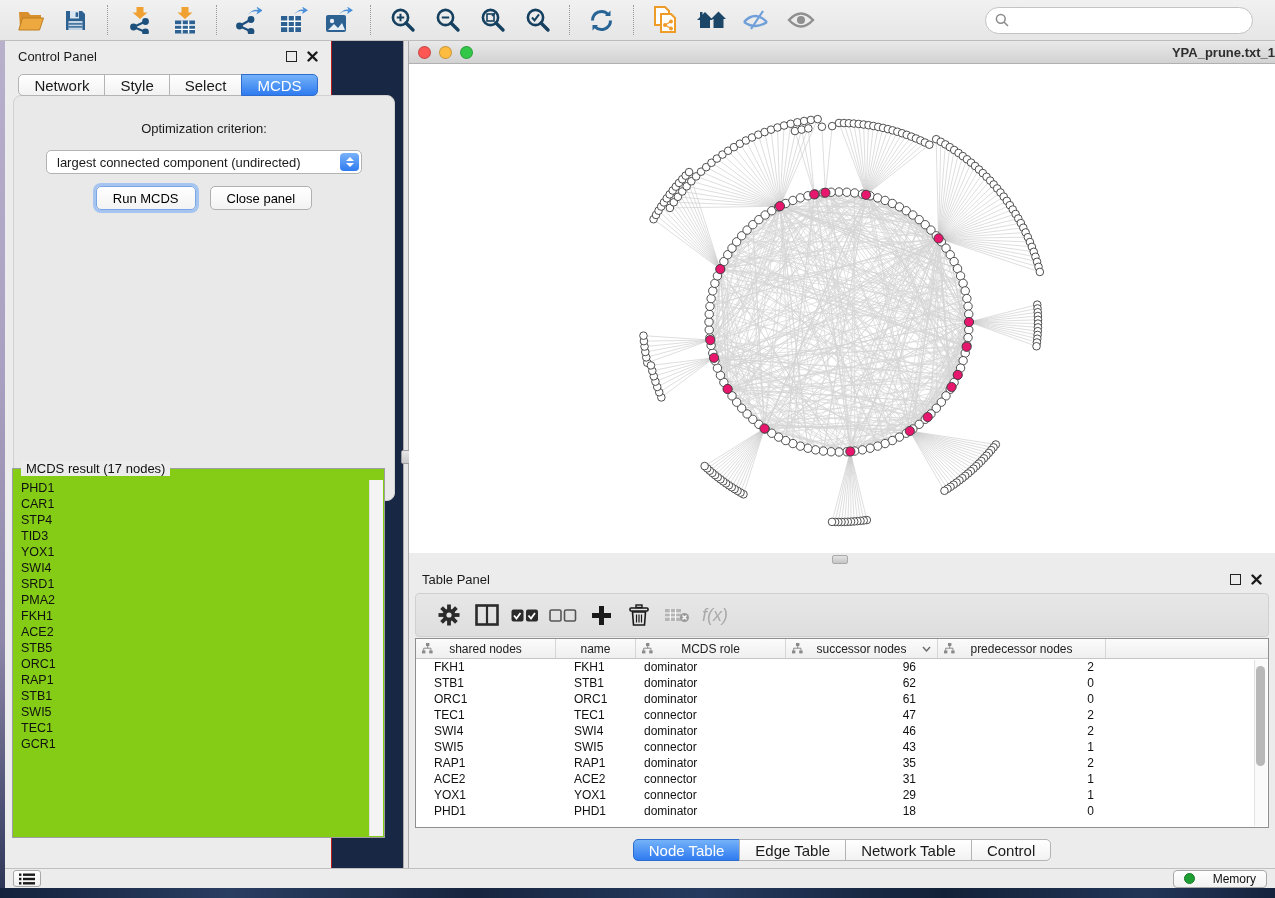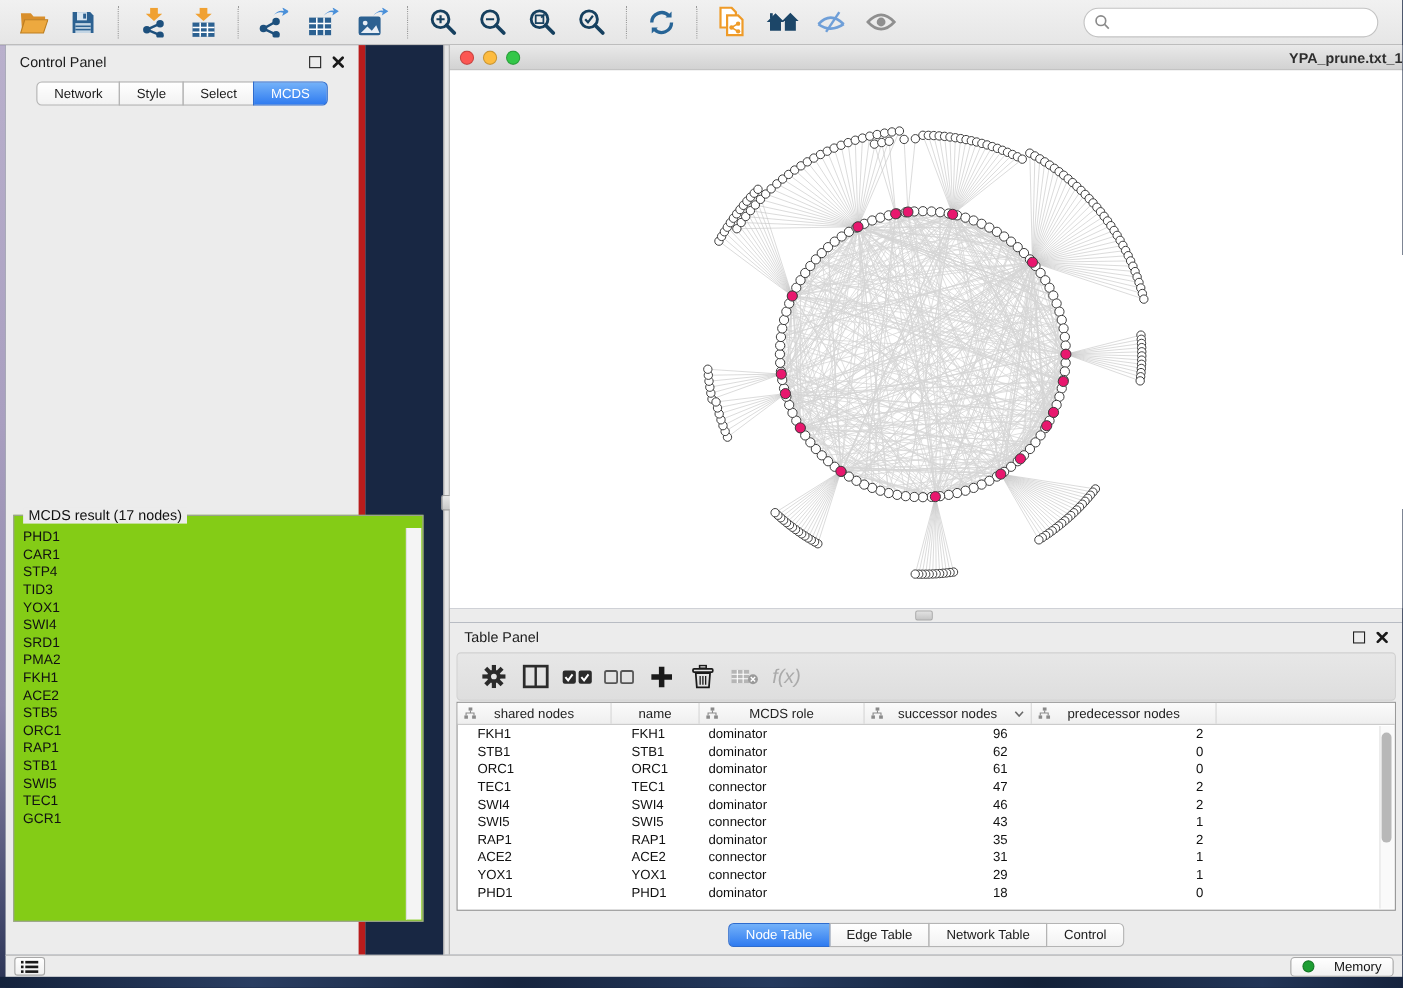--- a/index.html
+++ b/index.html
@@ -8,28 +8,28 @@
 
 .desktop-left{position:absolute;left:0;top:41px;width:5px;height:857px;background:linear-gradient(#b9b0cc,#a99fc0 40%,#8d86a8 70%,#454a6e 92%,#2a3354)}
 .desktop-bottom{position:absolute;left:0;top:888px;width:1275px;height:10px;background:linear-gradient(90deg,#14223c,#2a3e62 18%,#17253f 37%,#253a5e 55%,#132138 74%,#223557 90%,#16233d)}
 
 .toolbar{position:absolute;left:0;top:0;width:1275px;height:41px;background:linear-gradient(#f1f1f1,#e6e6e6);border-bottom:1px solid #bdbdbd;display:flex;align-items:center;padding:0 10px;gap:4px}
 .tbtn{width:41px;height:34px;display:flex;align-items:center;justify-content:center;background:transparent;border:0;cursor:pointer}
 .tsep{width:0;height:30px;border-left:1px dotted #9a9a9a;margin:0 7px}
 .search{margin-left:auto;margin-right:12px;width:268px;height:27px;border:1px solid #c3c3c3;border-radius:14px;background:#fff;display:flex;align-items:center;padding:0 9px;gap:6px}
 .search input{border:0;outline:none;flex:1;font-size:13px;font-family:"Liberation Sans",sans-serif;background:transparent}
 
-.control-panel{position:absolute;left:5px;top:41px;width:327px;height:827px;background:#ececec;border-right:6px solid #b91c1c}
+.control-panel{position:absolute;left:5px;top:41px;width:327px;height:827px;background:#ececec;border-right:1px solid #b91c1c}
 .cp-header{height:30px;display:flex;align-items:center;padding:0 13px}
 .panel-title{font-size:13px;color:#1a1a1a}
 .win-ctl{margin-left:auto;display:flex;gap:10px;align-items:center}
 .float-btn{width:11px;height:11px;border:1.6px solid #222;background:transparent;cursor:pointer}
 .close-btn{background:transparent;border:0;cursor:pointer;display:flex}
 .seg{display:flex}
-.seg .tab{height:22px;padding:0 15px;background:linear-gradient(#ffffff,#f2f2f2);border:1px solid #b4b4b4;margin-left:-1px;font-size:12px;display:flex;align-items:center;cursor:pointer;color:#1a1a1a}
+.seg .tab{height:22px;padding:0 15px;background:linear-gradient(#ffffff,#f2f2f2);border:1px solid #b4b4b4;margin-left:-1px;font-size:15px;display:flex;align-items:center;cursor:pointer;color:#1a1a1a}
 .seg .tab:first-child{margin-left:0;border-radius:5px 0 0 5px}
 .seg .tab:last-child{border-radius:0 5px 5px 0}
 .seg .tab.sel{background:linear-gradient(#74b2f9,#2f7bf0);border-color:#2e6cce;color:#fff}
 .cp-tabs{position:absolute;top:33px;left:0;width:100%;display:flex;justify-content:center;z-index:2}
 .cp-body{position:absolute;top:54px;left:8px;width:382px;height:406px;background:#e9e9e9;border:1px solid #d2d2d2;border-radius:8px}
 .opt-label{margin-top:25px;text-align:center;font-size:13px}
 .dropdown{position:relative;margin:14px auto 0;width:316px;height:24px;background:#fff;border:1px solid #b3b3b3;border-radius:5px;display:flex;align-items:center;padding:0 26px 0 10px;cursor:pointer}
 .dropdown .val{font-size:13px;white-space:nowrap}
 .stepper{position:absolute;right:2px;top:2px;width:19px;height:18px;border-radius:4px;background:linear-gradient(#7ab3fa,#2e7af0);display:flex;flex-direction:column;align-items:center;justify-content:center;gap:2px}
 .arr-up{width:0;height:0;border-left:4px solid transparent;border-right:4px solid transparent;border-bottom:4px solid #fff}
@@ -249,20 +249,34 @@
           </svg>
         </button>
     </span>
   </div>
   <div class="cp-tabs">
     <div class="seg">
       <span class="tab">Network</span>
       <span class="tab">Style</span>
       <span class="tab">Select</span>
       <span class="tab sel">MCDS</span>
+    </div>
+  </div>
+  <div class="cp-body">
+    <div class="opt-label">Optimization criterion:</div>
+    <div class="dropdown">
+      <span class="val">largest connected component (undirected)</span>
+      <span class="stepper">
+          <span class="arr-up"></span>
+          <span class="arr-dn"></span>
+        </span>
+    </div>
+    <div class="btn-row">
+      <button class="pbtn focused">Run MCDS</button>
+      <button class="pbtn">Close panel</button>
     </div>
   </div>
   <div class="groupbox">
     <span class="gb-legend">MCDS result (17 nodes)</span>
     <div class="gb-list">
         <div class="mcds-item">PHD1</div>
         <div class="mcds-item">CAR1</div>
         <div class="mcds-item">STP4</div>
         <div class="mcds-item">TID3</div>
         <div class="mcds-item">YOX1</div>

